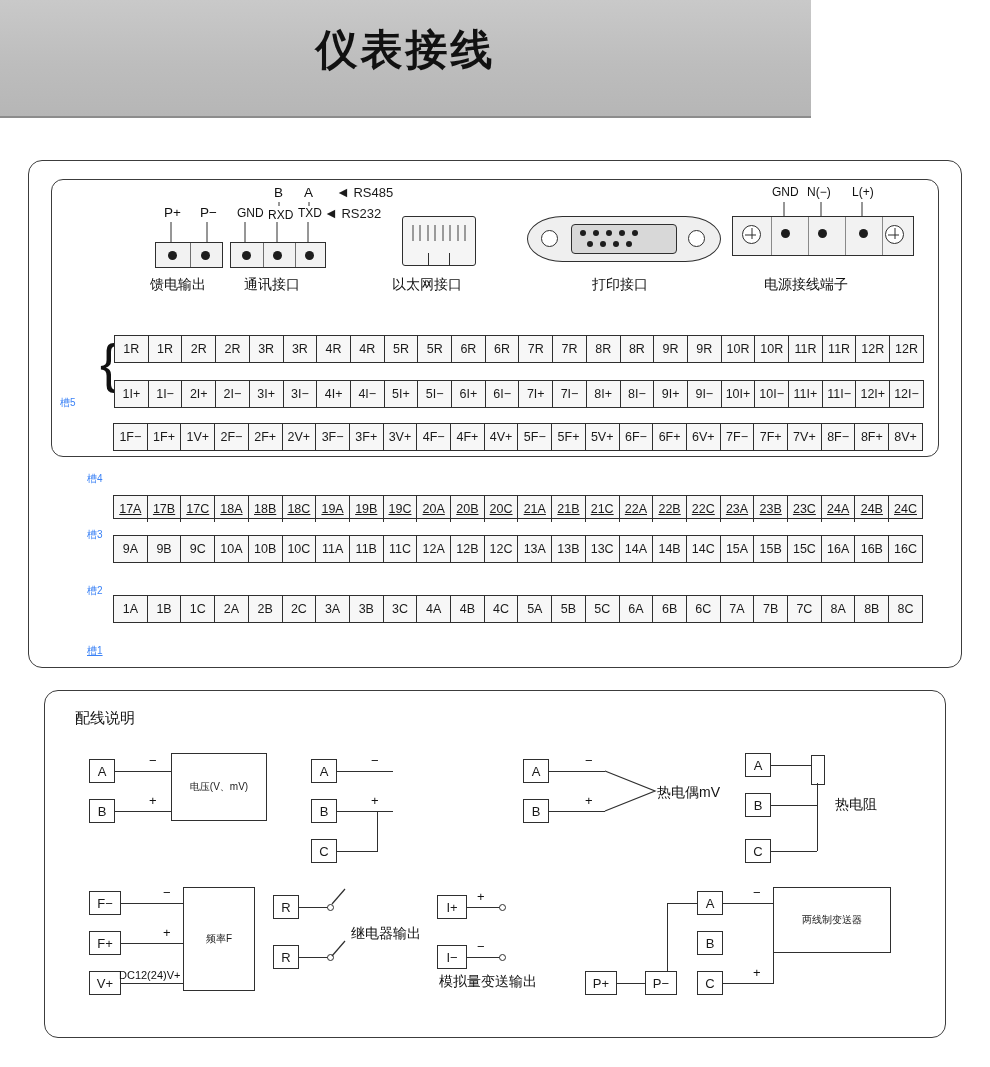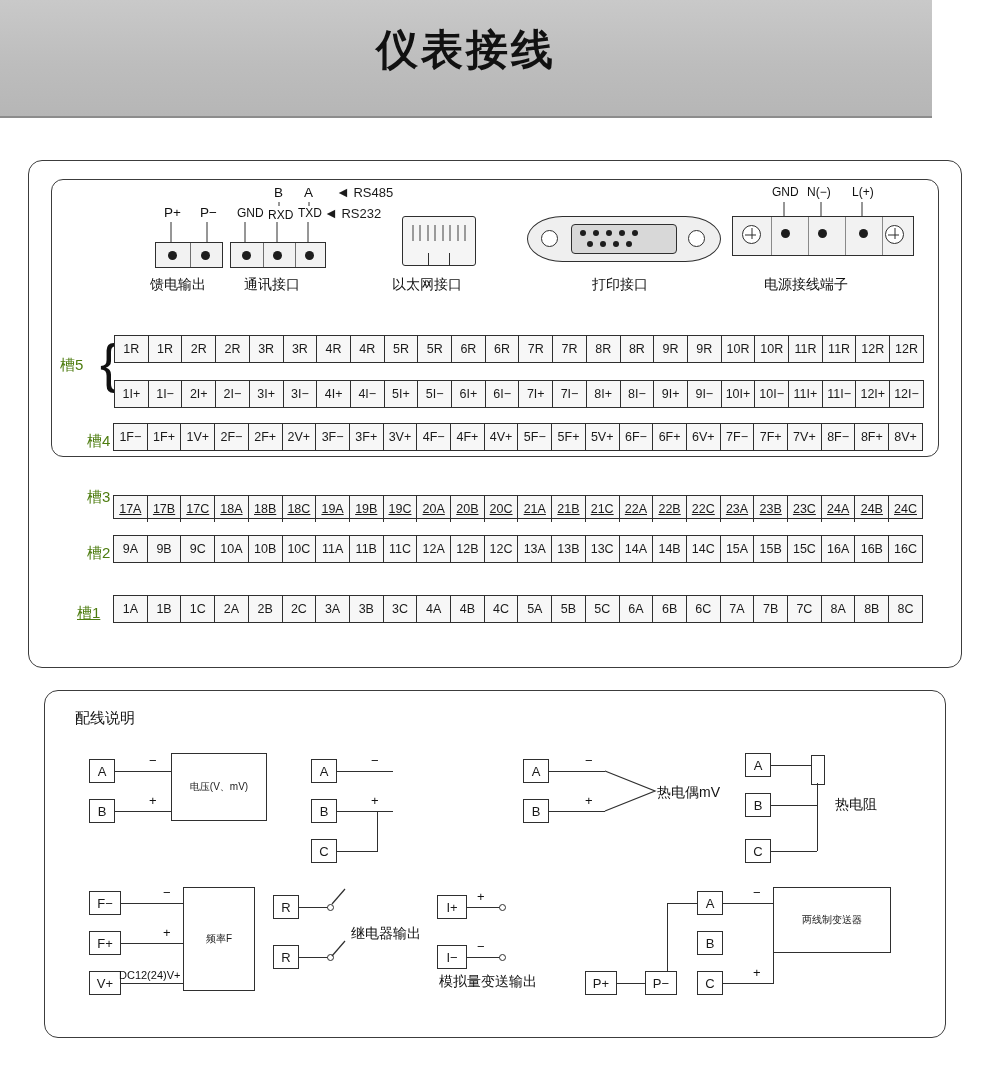--- a/index.html
+++ b/index.html
@@ -6,21 +6,21 @@
   body{
     width:990px;height:1067px;
     background:#ffffff;
     font-family:"Liberation Sans","DejaVu Sans",sans-serif;
     color:#1a1a1a;
     position:relative;
     overflow:hidden;
   }
   
   .banner{
-    width:932px;height:118px;
+    width:811px;height:118px;
     background:linear-gradient(to bottom,#c9c9c9 0%,#bdbdbd 55%,#b6b6b6 100%);
     position:relative;
     border-bottom:2px solid #8c8c8c;
     box-sizing:border-box;
     padding-left:41px;
   }
   .banner-title{
     position:absolute;left:0;right:0;top:22px;
     text-align:center;
     font-size:42px;
@@ -151,21 +151,21 @@
   .powerblk .bigscrew::after{top:50%;left:2px;height:1px;width:11px;transform:translateY(-50%);}
   .powerblk .smallscrew{
     position:absolute;top:12px;width:9px;height:9px;border-radius:50%;background:#1d1d1d;
   }
   .powerblk .vdiv{position:absolute;top:0;bottom:0;width:1px;background:#8a8a8a;}
 
   .arrow-lbl{position:absolute;font-size:13px;white-space:nowrap;}
 
   
   .slot-name{
-    position:absolute;font-size:15px;color:#4d7c0f;white-space:nowrap;
+    position:absolute;font-size:10px;color:#3b82f6;white-space:nowrap;margin-top:40px;
   }
   .brace{
     position:absolute;font-size:30px;line-height:1;color:#111;
   }
   .termrow{
     position:absolute;
     display:flex;
     border:1px solid #2f2f2f;
     background:#f7f7f7;
     box-sizing:border-box;
@@ -457,21 +457,21 @@
       <div class="cell">14B</div>
       <div class="cell">14C</div>
       <div class="cell">15A</div>
       <div class="cell">15B</div>
       <div class="cell">15C</div>
       <div class="cell">16A</div>
       <div class="cell">16B</div>
       <div class="cell">16C</div>
     </div>
 
-  <div class="slot-name" style="left:48px;top:443px;text-decoration:underline;">槽1</div>
+  <div class="slot-name" style="left:58px;top:443px;text-decoration:underline;">槽1</div>
   <div class="termrow" id="slot1-row" style="left:84px;top:434px;width:810px;height:28px;">
       <div class="cell">1A</div>
       <div class="cell">1B</div>
       <div class="cell">1C</div>
       <div class="cell">2A</div>
       <div class="cell">2B</div>
       <div class="cell">2C</div>
       <div class="cell">3A</div>
       <div class="cell">3B</div>
       <div class="cell">3C</div>

